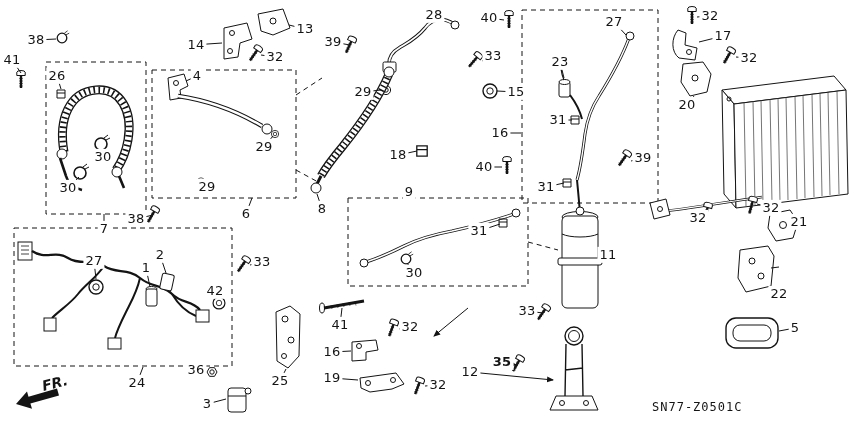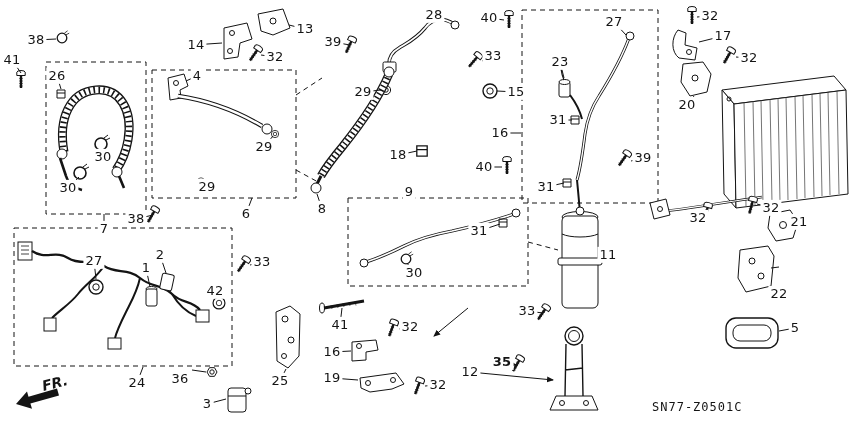--- a/index.html
+++ b/index.html
@@ -343,21 +343,21 @@
       <div class="callout" style="left: 527px; top: 311px;">33</div>
       <div class="callout" style="left: 502px; top: 362px; font-weight: bold;">35</div>
       <div class="callout" style="left: 470px; top: 372px;">12</div>
       <div class="callout" style="left: 340px; top: 325px;">41</div>
       <div class="callout" style="left: 410px; top: 327px;">32</div>
       <div class="callout" style="left: 332px; top: 352px;">16</div>
       <div class="callout" style="left: 332px; top: 378px; text-align: right;">19</div>
       <div class="callout" style="left: 438px; top: 385px;">32</div>
       <div class="callout" style="left: 280px; top: 381px;">25</div>
       <div class="callout" style="left: 137px; top: 383px;">24</div>
-      <div class="callout" style="left: 180px; top: 370px; margin-top: 9px;">36</div>
+      <div class="callout" style="left: 196px; top: 370px;">36</div>
       <div class="callout" style="left: 207px; top: 404px;">3</div>
       <div class="callout" style="left: 94px; top: 261px;">27</div>
       <div class="callout" style="left: 160px; top: 255px;">2</div>
       <div class="callout" style="left: 146px; top: 268px;">1</div>
       <div class="callout" style="left: 215px; top: 291px;">42</div>
       <div class="callout" style="left: 262px; top: 262px;">33</div>
     </div>
 
   <div class="fr-label">FR.</div>
   <div class="code">SN77-Z0501C</div>

